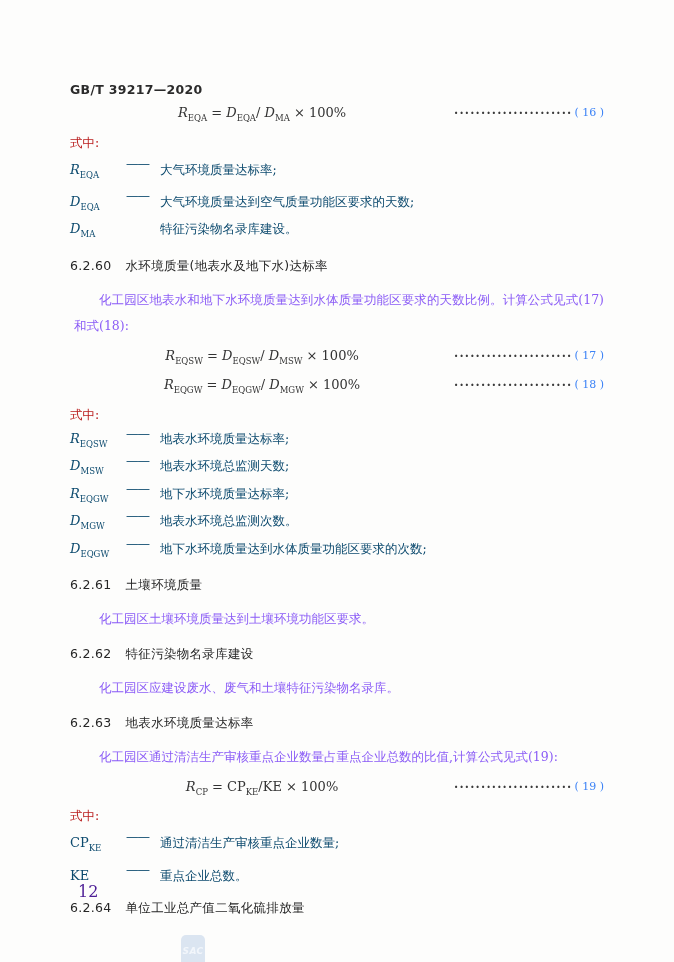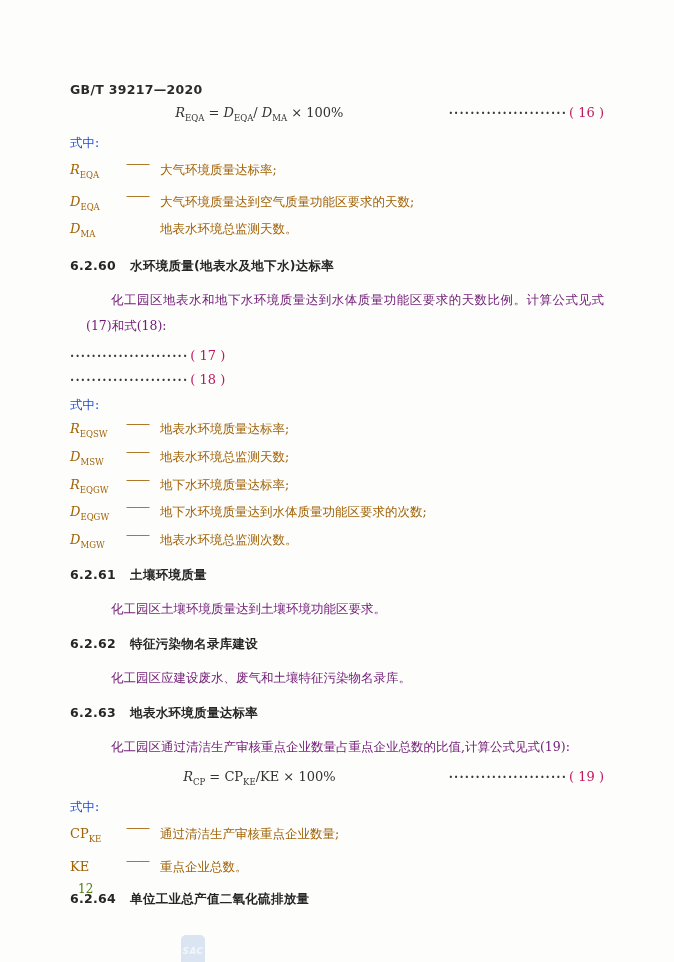--- a/index.html
+++ b/index.html
@@ -11,49 +11,49 @@
   }
   .doc-header{
     position:absolute; left:70px; top:82px;
     font-family:"DejaVu Sans","Liberation Sans",sans-serif;
     font-weight:bold; font-size:12.5px; color:#2b2b2b; letter-spacing:0.3px;
   }
   .content{position:absolute; left:70px; top:100px; width:534px;}
   
   .heading{
     font-family:"DejaVu Sans","Liberation Sans",sans-serif;
-    font-weight:bold; font-size:12.5px; color:#262626;
+    font-weight:normal; font-size:12.5px; color:#262626;
     margin-top:14px; margin-bottom:12px; letter-spacing:0.3px;
   }
   .h-num{margin-right:14px;}
   
   .para{
-    margin:12px 0 6px 16px; text-indent:2em; line-height:26px;
-    text-align:justify; color:#701a75;
+    margin:12px 0 6px 4px; text-indent:2em; line-height:26px;
+    text-align:justify; color:#8b5cf6;
   }
   
   .formula{display:flex; align-items:flex-start; line-height:22px; margin:2px 0;}
   .f-eq{flex:1; text-align:center; font-size:13px; color:#333;}
   .var{font-style:italic;}
   .rm{font-style:normal;}
   sub{font-size:8.5px; letter-spacing:0;}
   .f-leader{
     font-weight:bold; letter-spacing:1.2px; font-size:12px; color:#3a3a3a;
     white-space:nowrap; overflow:hidden; max-width:138px;
   }
-  .f-num{white-space:nowrap; margin-left:2px; color:#be185d; font-size:13px;}
+  .f-num{white-space:nowrap; margin-left:2px; color:#3b82f6; font-size:11px;}
   
-  .where{line-height:21px; margin-top:3px; color:#1d4ed8;}
-  .def{line-height:21px; color:#a16207;}
+  .where{line-height:21px; margin-top:3px; color:#b91c1c;}
+  .def{line-height:21px; color:#0c4a6e;}
   .def.tight{line-height:18px;}
   .d-sym{display:inline-block; min-width:56px; font-size:13px;}
   .d-dash{display:inline-block; width:34px; letter-spacing:-1px; overflow:hidden; vertical-align:baseline;}
   .d-text{}
   
-  .page-number{position:absolute; left:78px; top:882px; font-size:12px; color:#4d7c0f;}
+  .page-number{position:absolute; left:78px; top:882px; font-size:16px; color:#4c1d95;}
   .sac-watermark{
     position:absolute; left:181px; top:935px; width:24px; height:32px;
     background:#dbe5f1; border-radius:5px;
     display:flex; align-items:center; justify-content:center;
     font-family:"DejaVu Sans","Liberation Sans",sans-serif;
     font-style:italic; font-weight:bold; font-size:9px;
     color:#f2f6fb; letter-spacing:0.4px;
   }
 </style>
 </head>
@@ -63,37 +63,39 @@
   <div class="doc-header">GB/T 39217—2020</div>
   <div class="content" id="doc-content">
       <div class="formula">
         <span class="f-eq"><span class="var">R</span><sub>EQA</sub><span class="rm"> = </span><span class="var">D</span><sub>EQA</sub><span class="rm">/ </span><span class="var">D</span><sub>MA</sub><span class="rm"> × 100%</span></span>
         <span class="f-leader">······················</span>
         <span class="f-num">( 16 )</span>
       </div>
       <div class="where">式中:</div>
       <div class="def"><span class="d-sym"><span class="var">R</span><sub>EQA</sub></span><span class="d-dash">——</span><span class="d-text">大气环境质量达标率;</span></div>
       <div class="def"><span class="d-sym"><span class="var">D</span><sub>EQA</sub></span><span class="d-dash">——</span><span class="d-text">大气环境质量达到空气质量功能区要求的天数;</span></div>
-      <div class="def"><span class="d-sym"><span class="var">D</span><sub>MA</sub></span><span class="d-dash"></span><span class="d-text">地表水环境总监测天数。</span></div>
+      <div class="def"><span class="d-sym"><span class="var">D</span><sub>MA</sub></span><span class="d-dash"></span><span class="d-text">特征污染物名录库建设。</span></div>
       <div class="heading"><span class="h-num">6.2.60</span><span class="h-title">水环境质量(地表水及地下水)达标率</span></div>
       <p class="para">化工园区地表水和地下水环境质量达到水体质量功能区要求的天数比例。计算公式见式(17)和式(18):</p>
       <div class="formula">
+        <span class="f-eq"><span class="var">R</span><sub>EQSW</sub><span class="rm"> = </span><span class="var">D</span><sub>EQSW</sub><span class="rm">/ </span><span class="var">D</span><sub>MSW</sub><span class="rm"> × 100%</span></span>
         <span class="f-leader">······················</span>
         <span class="f-num">( 17 )</span>
       </div>
       <div class="formula">
+        <span class="f-eq"><span class="var">R</span><sub>EQGW</sub><span class="rm"> = </span><span class="var">D</span><sub>EQGW</sub><span class="rm">/ </span><span class="var">D</span><sub>MGW</sub><span class="rm"> × 100%</span></span>
         <span class="f-leader">······················</span>
         <span class="f-num">( 18 )</span>
       </div>
       <div class="where">式中:</div>
       <div class="def tight"><span class="d-sym"><span class="var">R</span><sub>EQSW</sub></span><span class="d-dash">——</span><span class="d-text">地表水环境质量达标率;</span></div>
       <div class="def tight"><span class="d-sym"><span class="var">D</span><sub>MSW</sub></span><span class="d-dash">——</span><span class="d-text">地表水环境总监测天数;</span></div>
       <div class="def tight"><span class="d-sym"><span class="var">R</span><sub>EQGW</sub></span><span class="d-dash">——</span><span class="d-text">地下水环境质量达标率;</span></div>
+      <div class="def tight"><span class="d-sym"><span class="var">D</span><sub>MGW</sub></span><span class="d-dash">——</span><span class="d-text">地表水环境总监测次数。</span></div>
       <div class="def tight"><span class="d-sym"><span class="var">D</span><sub>EQGW</sub></span><span class="d-dash">——</span><span class="d-text">地下水环境质量达到水体质量功能区要求的次数;</span></div>
-      <div class="def tight"><span class="d-sym"><span class="var">D</span><sub>MGW</sub></span><span class="d-dash">——</span><span class="d-text">地表水环境总监测次数。</span></div>
       <div class="heading"><span class="h-num">6.2.61</span><span class="h-title">土壤环境质量</span></div>
       <p class="para">化工园区土壤环境质量达到土壤环境功能区要求。</p>
       <div class="heading"><span class="h-num">6.2.62</span><span class="h-title">特征污染物名录库建设</span></div>
       <p class="para">化工园区应建设废水、废气和土壤特征污染物名录库。</p>
       <div class="heading"><span class="h-num">6.2.63</span><span class="h-title">地表水环境质量达标率</span></div>
       <p class="para">化工园区通过清洁生产审核重点企业数量占重点企业总数的比值,计算公式见式(19):</p>
       <div class="formula">
         <span class="f-eq"><span class="var">R</span><sub>CP</sub><span class="rm"> = </span><span class="rm">CP</span><sub>KE</sub><span class="rm">/KE × 100%</span></span>
         <span class="f-leader">······················</span>
         <span class="f-num">( 19 )</span>

